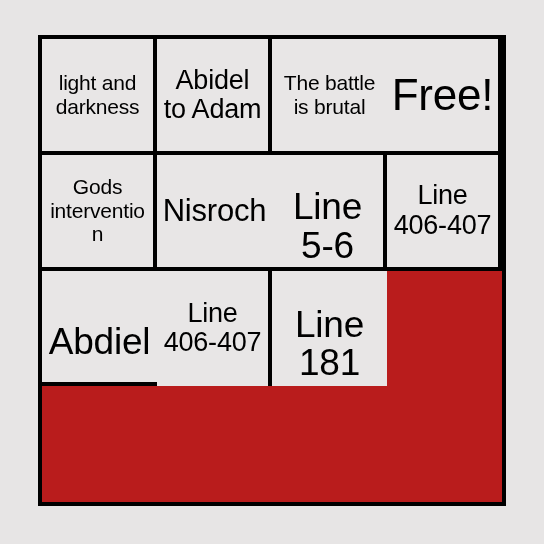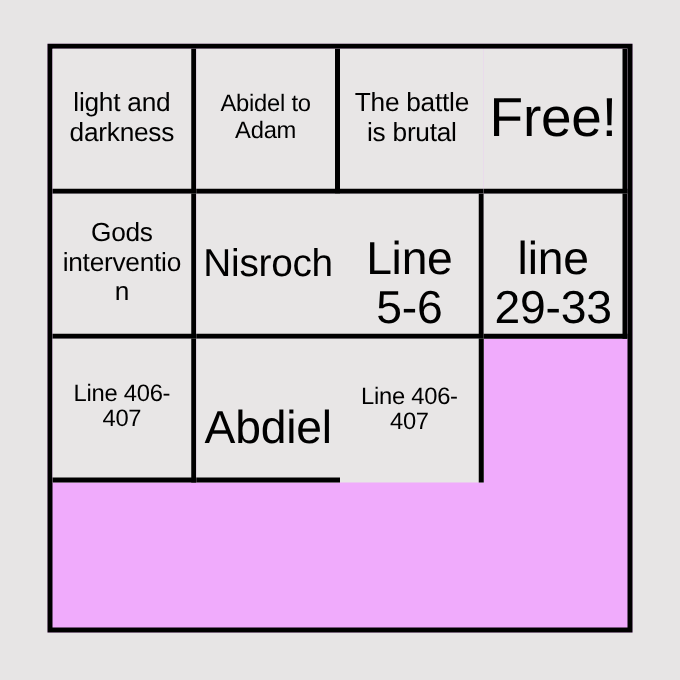--- a/index.html
+++ b/index.html
@@ -21,21 +21,21 @@
     height: 544px;
   }
   #bingo-card {
     position: absolute;
     left: 38px;
     top: 35px;
     width: 468px;
     height: 471px;
     box-sizing: border-box;
     border: 4px solid #000000;
-    background: #f0abfc;
+    background: #b91c1c;
     display: grid;
     grid-template-columns: 1fr 1fr 1fr 1fr;
     grid-template-rows: 1fr 1fr 1fr 1fr;
   }
   .cell {
     position: relative;
     box-sizing: border-box;
     border-right: 4px solid #000000;
     border-bottom: 4px solid #000000;
     background: #e8e6e6;
@@ -55,21 +55,21 @@
     color: #000000;
     line-height: 1.07;
     font-weight: 400;
     word-wrap: break-word;
     letter-spacing: -0.2px;
   }
 
   
   .t-xs  { font-size: 17px; line-height: 1.12; }
   .t-sm  { font-size: 21px; line-height: 1.12; }
-  .t-md  { font-size: 19px; line-height: 1.08; }
+  .t-md  { font-size: 27px; line-height: 1.08; }
   .t-lg  { font-size: 31px; line-height: 1.08; }
   .t-xl  { font-size: 37px; line-height: 1.05; margin-top: 32px; }
   .t-xxl { font-size: 44px; line-height: 1.04; }
 </style>
 </head>
 <body>
 
 <div id="card-wrap">
   <div id="bingo-card">
       <div class="cell">
@@ -87,25 +87,25 @@
       <div class="cell">
         <span class="cell-text t-sm">Gods intervention</span>
       </div>
       <div class="cell col-last">
         <span class="cell-text t-lg">Nisroch</span>
       </div>
       <div class="cell">
         <span class="cell-text t-xl">Line 5-6</span>
       </div>
       <div class="cell">
-        <span class="cell-text t-xl">line 29-33</span>
-      </div>
-      <div class="cell">
         <span class="cell-text t-md">Line 406-407</span>
       </div>
       <div class="cell col-last">
         <span class="cell-text t-xl">Abdiel</span>
       </div>
       <div class="cell row-last">
         <span class="cell-text t-md">Line 406-407</span>
       </div>
+      <div class="cell col-last row-last">
+        <span class="cell-text t-xl">Line 181</span>
+      </div>
     </div>
 </div>
 
 </body></html>

